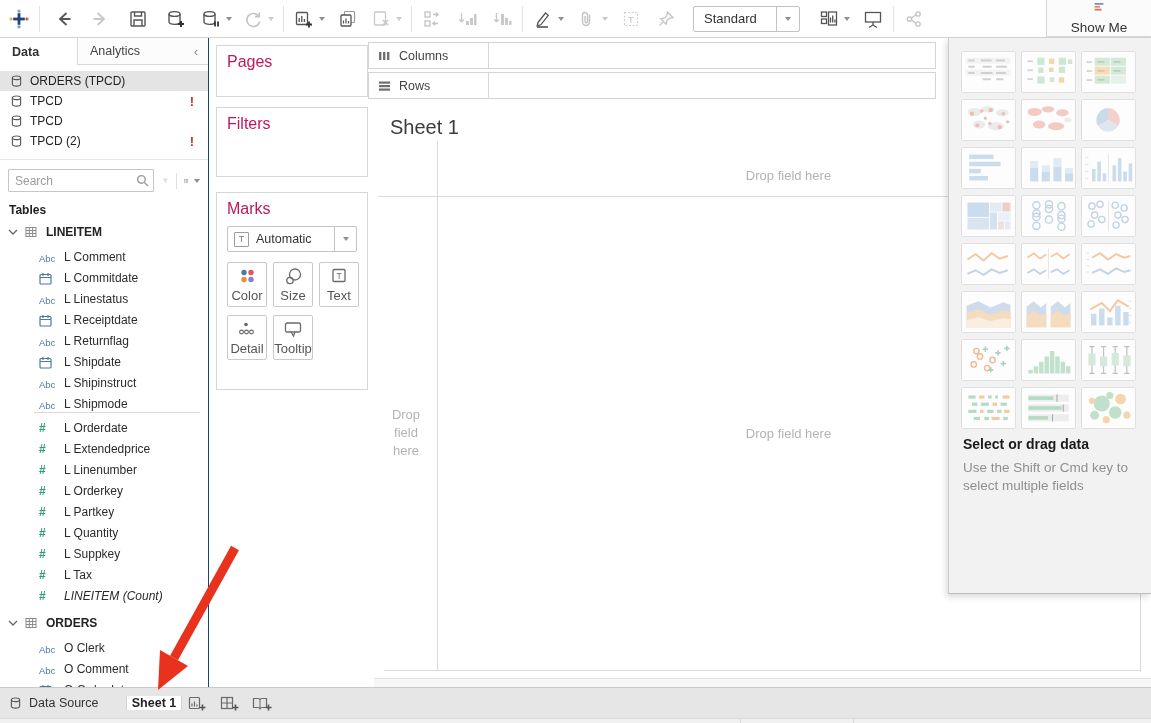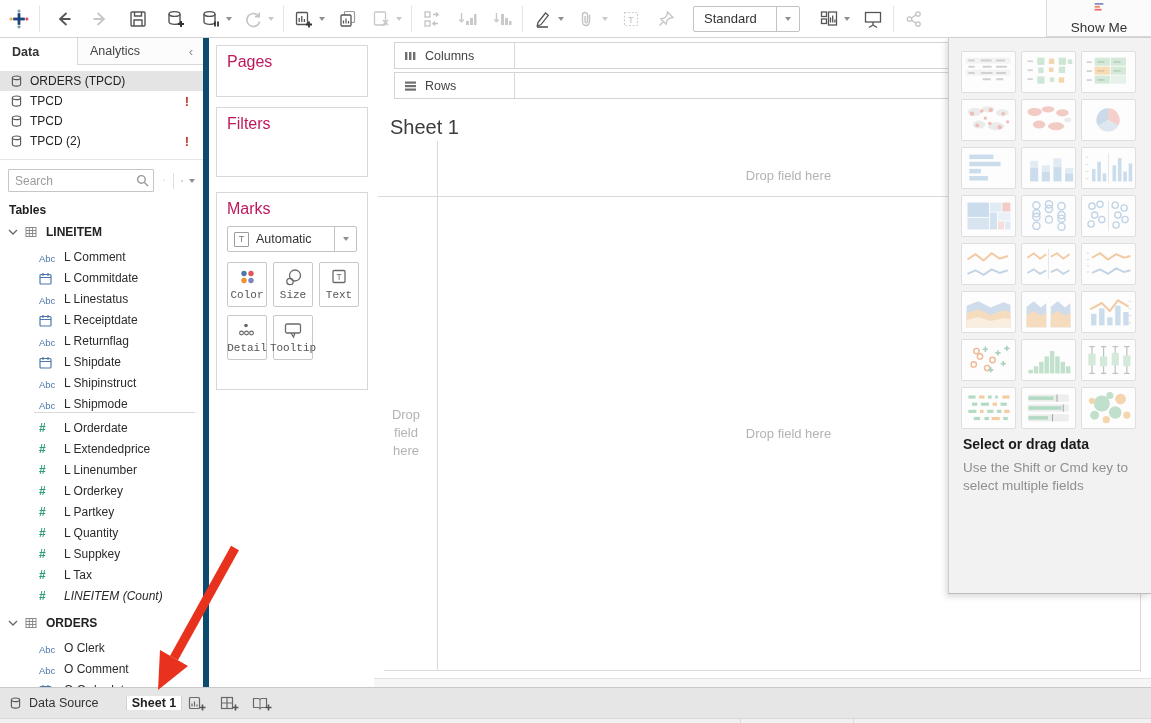--- a/index.html
+++ b/index.html
@@ -15,21 +15,21 @@
   .caret{width:0;height:0;border-left:3.5px solid transparent;border-right:3.5px solid transparent;border-top:4px solid #8f8f8f;margin:0 2px;}
   .caret.dis{border-top-color:#cacaca;}
   .std-select{height:24px;border:1px solid #c3c3c3;border-radius:2px;background:#fff;display:flex;align-items:center;margin-left:14px;}
   .std-select .std-lbl{font-size:13px;color:#333;padding:0 10px;min-width:62px;}
   .std-select .std-caret{width:22px;height:100%;border-left:1px solid #c3c3c3;display:flex;align-items:center;justify-content:center;}
   .showme-btn{position:absolute;right:0;top:0;height:37px;width:105px;background:#fbfbfb;
       border:none;border-left:1px solid #d9d9d9;border-bottom:1px solid #d9d9d9;
       display:flex;align-items:center;justify-content:center;gap:8px;font-size:13.5px;color:#333;flex-direction:column;}
   
   .left-panel{position:absolute;left:0;top:38px;width:209px;height:649px;background:#fff;
-      border-right:6px solid #0c4a6e;box-sizing:border-box;overflow:hidden;}
+      border-right:1px solid #0c4a6e;box-sizing:border-box;overflow:hidden;}
   .lp-tabs{display:flex;height:27px;font-size:12.5px;align-items:stretch;}
   .lp-tab{display:flex;align-items:center;padding-left:12px;box-sizing:border-box;}
   .tab-data{width:78px;font-weight:bold;border-right:1px solid #d8d8d8;background:#fff;}
   .tab-analytics{flex:1;color:#444;border-bottom:1px solid #d8d8d8;background:#fcfcfc;}
   .lp-collapse{width:24px;display:flex;align-items:center;justify-content:center;color:#8a8a8a;
       font-size:13px;border-bottom:1px solid #d8d8d8;background:#fcfcfc;}
   .src-list{padding-top:6px;}
   .src-row{height:20px;display:flex;align-items:center;padding-left:11px;font-size:12px;color:#222;}
   .src-row.sel{background:var(--selection-gray,#e4e4e4);}
   .cyl{width:11px;height:13px;fill:none;stroke:#555;stroke-width:1.2;margin-right:8px;flex:none;}
@@ -63,23 +63,23 @@
   .card-label{font-size:16px;color:#be185d;padding:7px 0 0 10px;}
   .marks-drop{height:24px;border:1px solid #c3c3c3;border-radius:2px;margin:8px 10px 0;display:flex;align-items:center;}
   .mk-t{width:13px;height:13px;border:1px solid #9d9d9d;color:#777;font-size:9px;display:flex;align-items:center;
         justify-content:center;margin-left:6px;border-radius:1px;}
   .mk-lbl{font-size:12.5px;color:#333;margin-left:7px;flex:1;}
   .mk-caret{width:21px;height:100%;border-left:1px solid #c3c3c3;display:flex;align-items:center;justify-content:center;}
   .marks-grid{display:grid;grid-template-columns:repeat(3,40px);gap:8px 6px;margin:10px;}
   .mark-btn{height:45px;border:1px solid #c9c9c9;border-radius:2px;background:#fff;display:flex;flex-direction:column;
         align-items:center;justify-content:center;padding:0;}
   .mark-btn svg{width:22px;height:19px;}
-  .mark-btn .mb-lbl{font-size:11px;color:#555;margin-top:2px;font-family:Liberation Mono, monospace;}
+  .mark-btn .mb-lbl{font-size:13px;color:#555;margin-top:2px;font-family:Liberation Sans, sans-serif;}
   
-  .shelf{position:absolute;left:394px;width:568px;height:27px;border:1px solid #d4d4d4;background:#fff;
+  .shelf{position:absolute;left:368px;width:568px;height:27px;border:1px solid #d4d4d4;background:#fff;
         display:flex;align-items:center;box-sizing:border-box;}
   .shelf-label{width:120px;height:100%;display:flex;align-items:center;gap:8px;padding-left:9px;
         border-right:1px solid #d8d8d8;box-sizing:border-box;font-size:12.5px;color:#444;}
   
   .canvas{position:absolute;left:374px;top:100px;width:766px;height:572px;background:#fff;border-right:1px solid #d9d9d9;}
   .sheet-title{position:absolute;left:16px;top:16px;font-size:20px;color:#3c3c3c;}
   .v-line{position:absolute;left:63px;top:41px;width:1px;height:530px;background:#d9d9d9;}
   .h-line{position:absolute;left:4px;top:96px;width:762px;height:1px;background:#d9d9d9;}
   .b-line{position:absolute;left:10px;top:570px;width:756px;height:1px;background:#d9d9d9;}
   .drop-hint{color:#b3b3b3;font-size:13px;position:absolute;text-align:center;}

